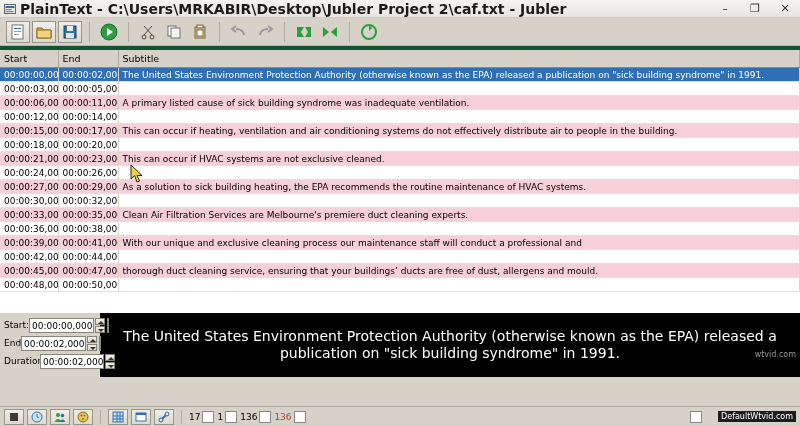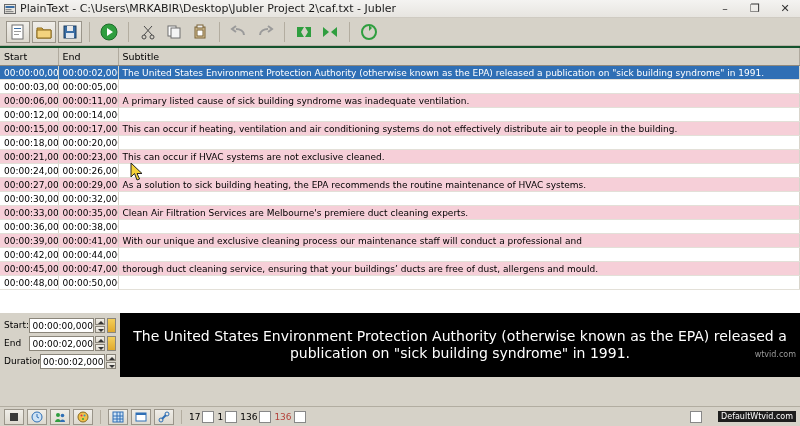--- a/index.html
+++ b/index.html
@@ -35,23 +35,24 @@
     box-sizing: border-box;
   }
   .titlebar .tb-icon {
     width: 12px; height: 12px;
     margin-right: 4px;
     display: inline-block;
     position: relative;
   }
   .titlebar .tb-icon svg { display:block; }
   .titlebar .tb-title {
-    font-size: 11px;
+    font-size: 14px;
     color: #1b1b1b;
     white-space: nowrap;
+    font-weight: bold;
   }
   .win-buttons {
     margin-left: auto;
     display: flex;
     height: 18px;
   }
   .win-buttons div {
     width: 30px;
     height: 18px;
     display: flex;
@@ -100,21 +101,21 @@
   .tsep {
     width: 1px; height: 20px;
     background: #b3ada0;
     margin: 0 5px;
   }
 
   
   .table-wrap {
     flex: 1 1 auto;
     background: #fff;
-    border-top: 2px solid #14532d;
+    border-top: 4px solid #14532d;
     overflow: hidden;
     position: relative;
   }
   table.subs {
     width: 100%;
     border-collapse: collapse;
     table-layout: fixed;
     font-size: 9.5px;
   }
   table.subs th {
@@ -156,21 +157,21 @@
 
   
   .video-area {
     height: 64px;
     background: #000;
     display: flex;
     align-items: stretch;
     position: relative;
   }
   .left-fields {
-    width: 120px;
+    width: 100px;
     background: #d6d2c8;
     padding: 4px 4px 0 4px;
     box-sizing: border-box;
     font-size: 9px;
   }
   .fld-row {
     display: flex;
     align-items: center;
     margin-bottom: 2px;
     height: 16px;

